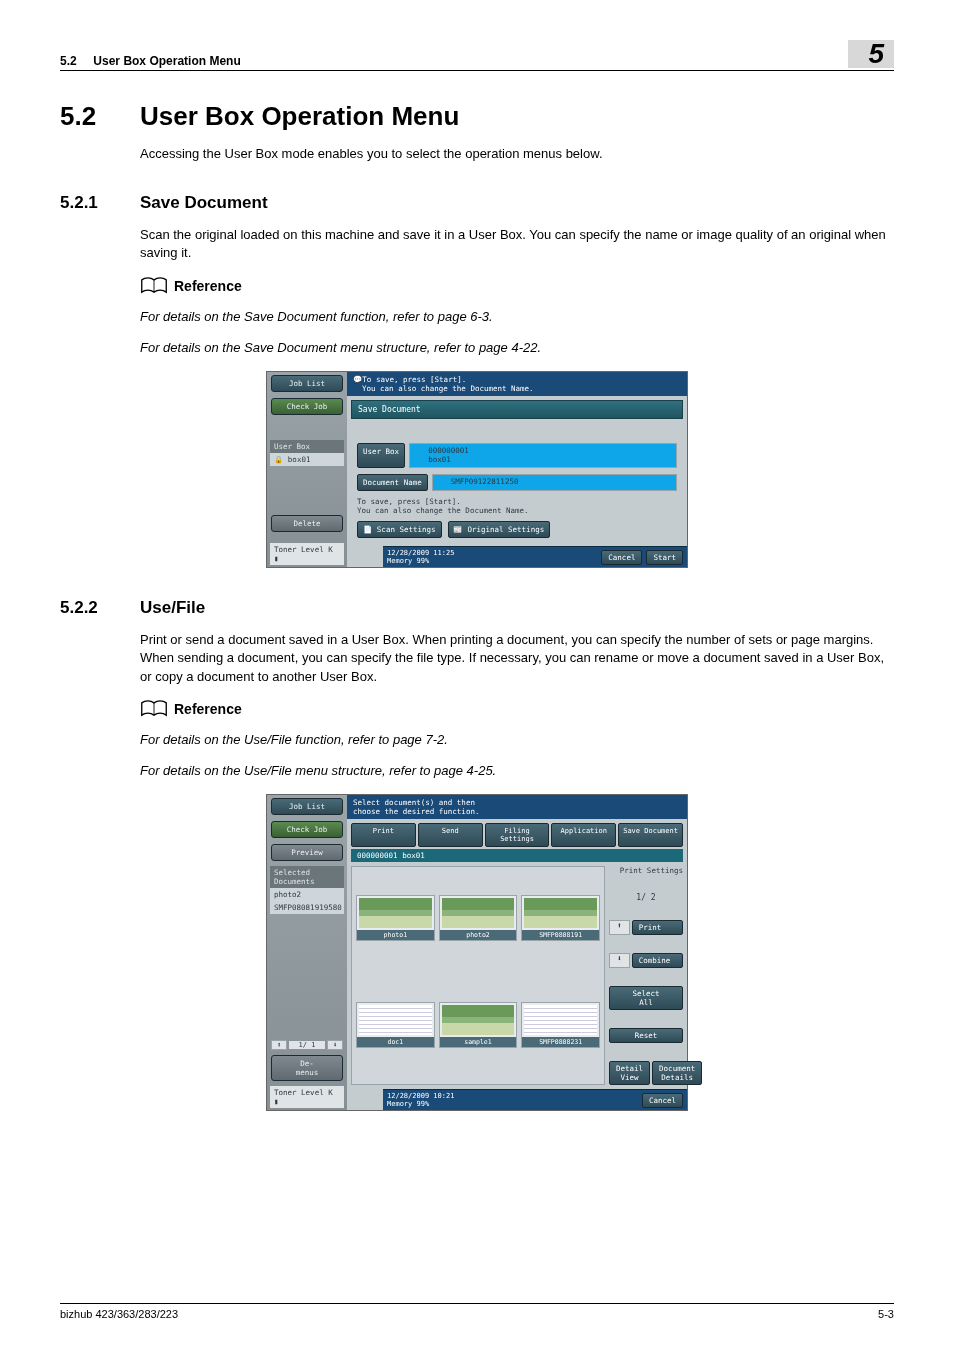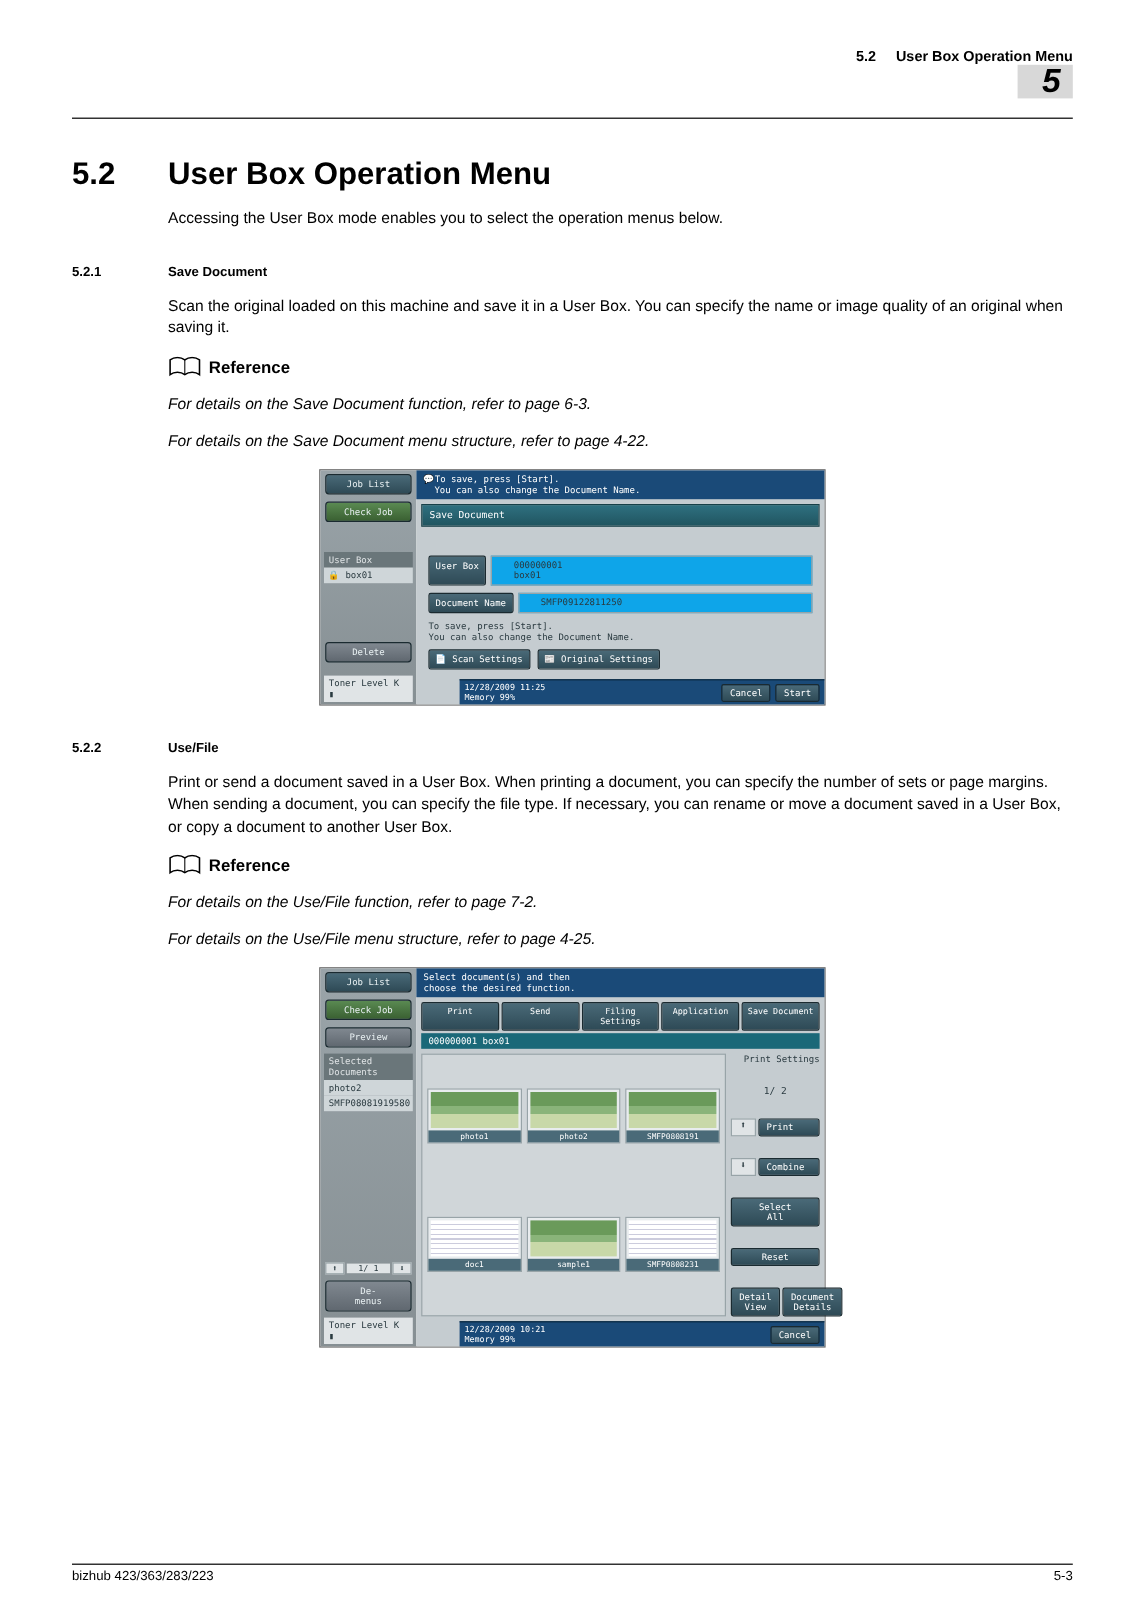--- a/index.html
+++ b/index.html
@@ -13,22 +13,21 @@
     padding: 40px 60px 30px 60px;
     box-sizing: border-box;
     min-height: 1350px;
     position: relative;
   }
   .header-line {
     border-bottom: 1px solid #000;
     display: flex;
     justify-content: space-between;
     align-items: flex-end;
-    padding-bottom: 16px;
-    flex-direction: column;
+    padding-bottom: 2px;
   }
   .header-left {
     font-size: 12px;
     font-weight: bold;
   }
   .header-right {
     font-size: 28px;
     font-weight: bold;
     font-style: italic;
     background: #d8d8d8;
@@ -42,21 +41,21 @@
     margin: 30px 0 10px 0;
   }
   h1.section-title .num { width: 80px; flex-shrink: 0; }
   .body-text {
     margin-left: 80px;
     font-size: 13px;
     line-height: 1.4;
   }
   h2.subsection {
     display: flex;
-    font-size: 11px;
+    font-size: 17px;
     font-weight: bold;
     margin: 30px 0 8px 0;
   }
   h2.subsection .num { width: 80px; flex-shrink: 0; }
   .ref-heading {
     margin-left: 80px;
     font-size: 14px;
     font-weight: bold;
     display: flex;
     align-items: center;

